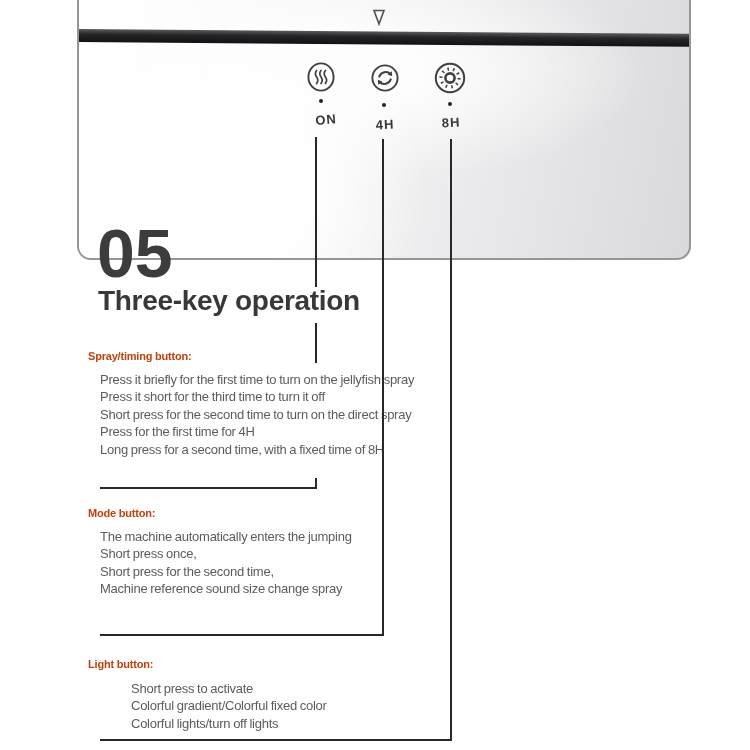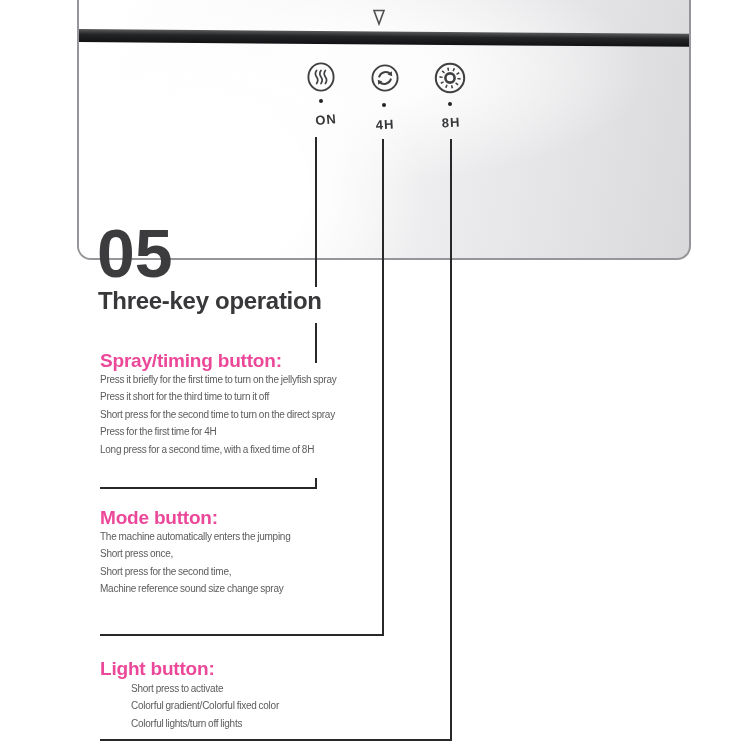--- a/index.html
+++ b/index.html
@@ -40,29 +40,29 @@
   
   .vline{position:absolute;width:2px;background:#27282a;z-index:3;}
   .hline{position:absolute;height:2px;background:#27282a;z-index:3;}
   
   .num{
     position:absolute;left:97px;top:228px;z-index:4;
     font-size:68px;line-height:50px;font-weight:700;color:#3c3c3e;letter-spacing:0;
   }
   .title{
     position:absolute;left:98px;top:287px;z-index:4;
-    font-size:24px;line-height:28px;font-weight:700;color:#38383a;letter-spacing:-0.3px;
+    font-size:28px;line-height:28px;font-weight:700;color:#38383a;letter-spacing:-0.3px;
   }
   .sec-head{
-    position:absolute;left:100px;z-index:4;
-    font-size:19px;font-weight:700;color:#ec4899;letter-spacing:-0.2px;
+    position:absolute;left:88px;z-index:4;
+    font-size:11px;font-weight:700;color:#c2410c;letter-spacing:-0.2px;
   }
   .sec-lines{
     position:absolute;left:100px;z-index:2;
-    font-size:10px;line-height:17.4px;color:#5c5c5e;
+    font-size:13px;line-height:17.4px;color:#5c5c5e;
     letter-spacing:-0.25px;word-spacing:-0.5px;white-space:nowrap;
   }
   .sec-lines span{display:block;}
 </style>
 </head>
 <body>
 
 <div class="photo">
   <div class="sheen"></div>
   <div class="band"></div>

